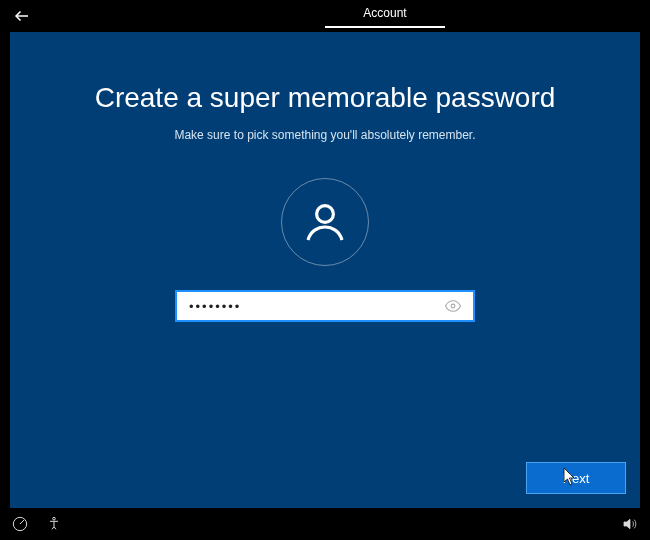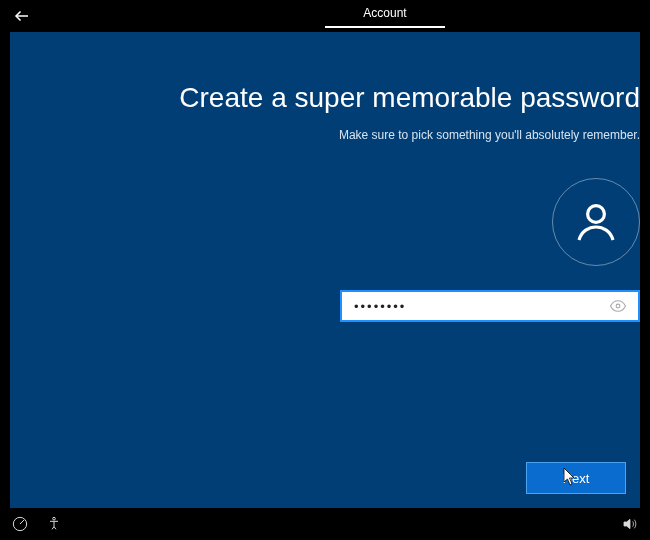--- a/index.html
+++ b/index.html
@@ -41,21 +41,21 @@
   .tab.active {
     color: #fff;
     border-bottom: 2px solid #fff;
   }
   .main {
     position: absolute;
     top: 32px; left: 10px; right: 10px; bottom: 32px;
     background: #003e75;
     display: flex;
     flex-direction: column;
-    align-items: flex-end;
+    align-items: center;
   }
   .title {
     margin-top: 50px;
     font-size: 28px;
     font-weight: 300;
     color: #fff;
     text-align: center;
   }
   .subtitle {
     margin-top: 14px;

